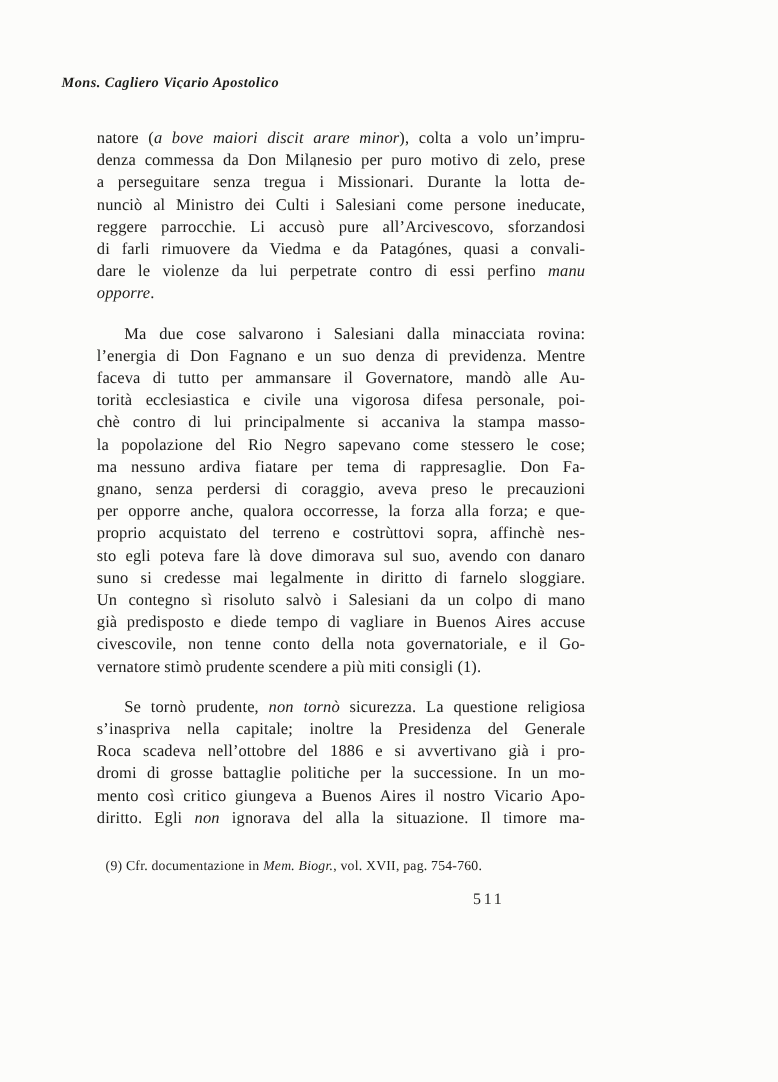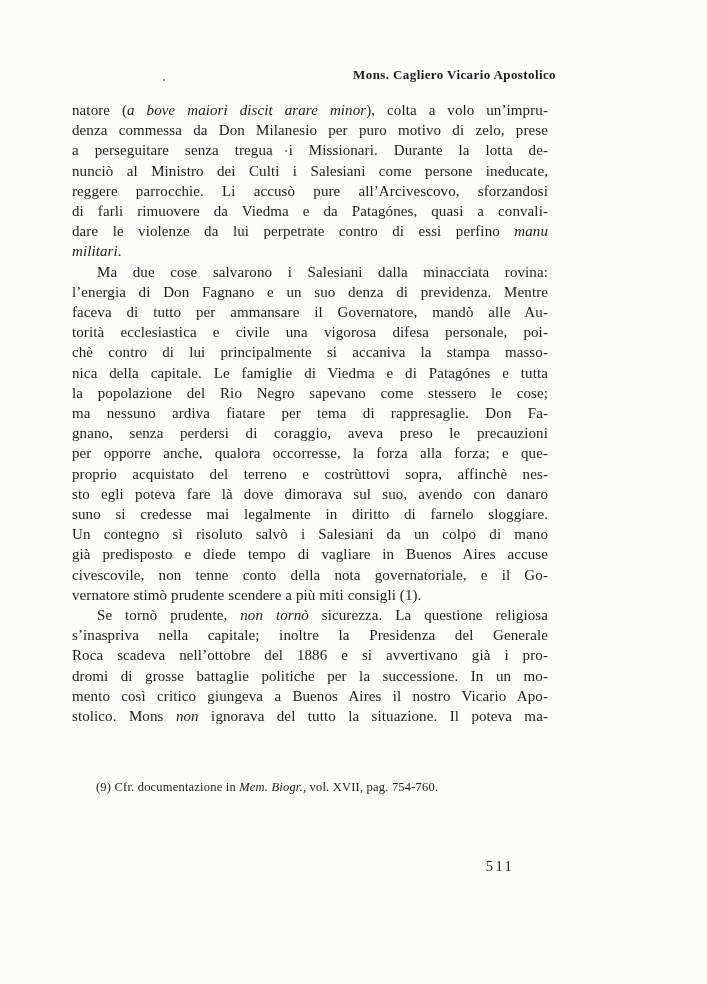--- a/index.html
+++ b/index.html
@@ -9,47 +9,46 @@
   html,body{margin:0;padding:0;background:var(--paper);}
   .page{
     position:relative;
     width:707px;height:984px;
     background:var(--paper);
     color:var(--ink);
     font-family:"Liberation Serif","DejaVu Serif",serif;
     overflow:hidden;
   }
   .running-header{
-    position:absolute;top:67px;left:80px;width:476px;
-    text-align:right;
-    font-weight:600;
+    position:absolute;top:67px;left:56px;width:476px;
+    text-align:left;
+    font-style:italic;font-weight:600;
     font-size:13px;letter-spacing:.4px;
   }
   .text-block{
     position:absolute;top:100px;left:72px;width:476px;
     font-size:15px;line-height:20.2px;
     letter-spacing:.1px;
   }
-  .para{margin:0;}
+  .para{margin:16px;}
   .line{
     text-align:justify;
     text-align-last:justify;
   }
   .line.lastline{text-align-last:left;}
   .para.indent .line:first-child{text-indent:25px;}
   .line em{font-style:italic;}
   .footnote{
     position:absolute;top:779px;left:72px;width:476px;
     font-size:12.5px;line-height:16px;
     text-indent:24px;letter-spacing:.2px;
   }
   .footnote em{font-style:italic;}
   .page-number{
-    position:absolute;top:858px;left:430px;width:140px;
-    text-align:center;
+    position:absolute;top:810px;left:430px;width:140px;
     font-size:14.5px;letter-spacing:2.5px;
   }
   .speck{
     position:absolute;width:3px;height:3px;border-radius:50%;
     background:#3c3a36;opacity:.75;
   }
   .speck.header-speck{left:163px;top:79px;width:2px;height:2px;}
   .speck.body-speck{left:285px;top:150px;width:2px;height:2px;}
 </style>
 </head>
@@ -63,47 +62,46 @@
 
   <div class="text-block">
       <div class="para">
         <div class="line"><span>natore (</span><em>a bove maiori discit arare minor</em><span>), colta a volo un’impru-</span></div>
         <div class="line"><span>denza commessa da Don Milanesio per puro motivo di zelo, prese</span></div>
         <div class="line"><span>a perseguitare senza tregua i Missionari. Durante la lotta de-</span></div>
         <div class="line"><span>nunciò al Ministro dei Culti i Salesiani come persone ineducate,</span></div>
         <div class="line"><span>reggere parrocchie. Li accusò pure all’Arcivescovo, sforzandosi</span></div>
         <div class="line"><span>di farli rimuovere da Viedma e da Patagónes, quasi a convali-</span></div>
         <div class="line"><span>dare le violenze da lui perpetrate contro di essi perfino </span><em>manu</em></div>
-        <div class="line lastline"><em>militari</em><span>.</span></div>
+        <div class="line lastline"><em>opporre</em><span>.</span></div>
       </div>
       <div class="para indent">
         <div class="line"><span>Ma due cose salvarono i Salesiani dalla minacciata rovina:</span></div>
         <div class="line"><span>l’energia di Don Fagnano e un suo denza di previdenza. Mentre</span></div>
         <div class="line"><span>faceva di tutto per ammansare il Governatore, mandò alle Au-</span></div>
         <div class="line"><span>torità ecclesiastica e civile una vigorosa difesa personale, poi-</span></div>
         <div class="line"><span>chè contro di lui principalmente si accaniva la stampa masso-</span></div>
-        <div class="line"><span>nica della capitale. Le famiglie di Viedma e di Patagónes e tutta</span></div>
         <div class="line"><span>la popolazione del Rio Negro sapevano come stessero le cose;</span></div>
         <div class="line"><span>ma nessuno ardiva fiatare per tema di rappresaglie. Don Fa-</span></div>
         <div class="line"><span>gnano, senza perdersi di coraggio, aveva preso le precauzioni</span></div>
         <div class="line"><span>per opporre anche, qualora occorresse, la forza alla forza; e que-</span></div>
         <div class="line"><span>proprio acquistato del terreno e costrùttovi sopra, affinchè nes-</span></div>
         <div class="line"><span>sto egli poteva fare là dove dimorava sul suo, avendo con danaro</span></div>
         <div class="line"><span>suno si credesse mai legalmente in diritto di farnelo sloggiare.</span></div>
         <div class="line"><span>Un contegno sì risoluto salvò i Salesiani da un colpo di mano</span></div>
         <div class="line"><span>già predisposto e diede tempo di vagliare in Buenos Aires accuse</span></div>
         <div class="line"><span>civescovile, non tenne conto della nota governatoriale, e il Go-</span></div>
         <div class="line lastline"><span>vernatore stimò prudente scendere a più miti consigli (1).</span></div>
       </div>
       <div class="para indent">
         <div class="line"><span>Se tornò prudente, </span><em>non tornò</em><span> sicurezza. La questione religiosa</span></div>
         <div class="line"><span>s’inaspriva nella capitale; inoltre la Presidenza del Generale</span></div>
         <div class="line"><span>Roca scadeva nell’ottobre del 1886 e si avvertivano già i pro-</span></div>
         <div class="line"><span>dromi di grosse battaglie politiche per la successione. In un mo-</span></div>
         <div class="line"><span>mento così critico giungeva a Buenos Aires il nostro Vicario Apo-</span></div>
-        <div class="line"><span>stolico. Mons </span><em>non</em><span> ignorava del tutto la situazione. Il poteva ma-</span></div>
+        <div class="line"><span>diritto. Egli </span><em>non</em><span> ignorava del alla la situazione. Il timore ma-</span></div>
       </div>
     </div>
 
   <div class="footnote"><span>(9) Cfr. documentazione in </span><em>Mem. Biogr.</em><span>, vol. XVII, pag. 754-760.</span></div>
 
   <div class="page-number">511</div>
 </div>
 
 </body></html>

